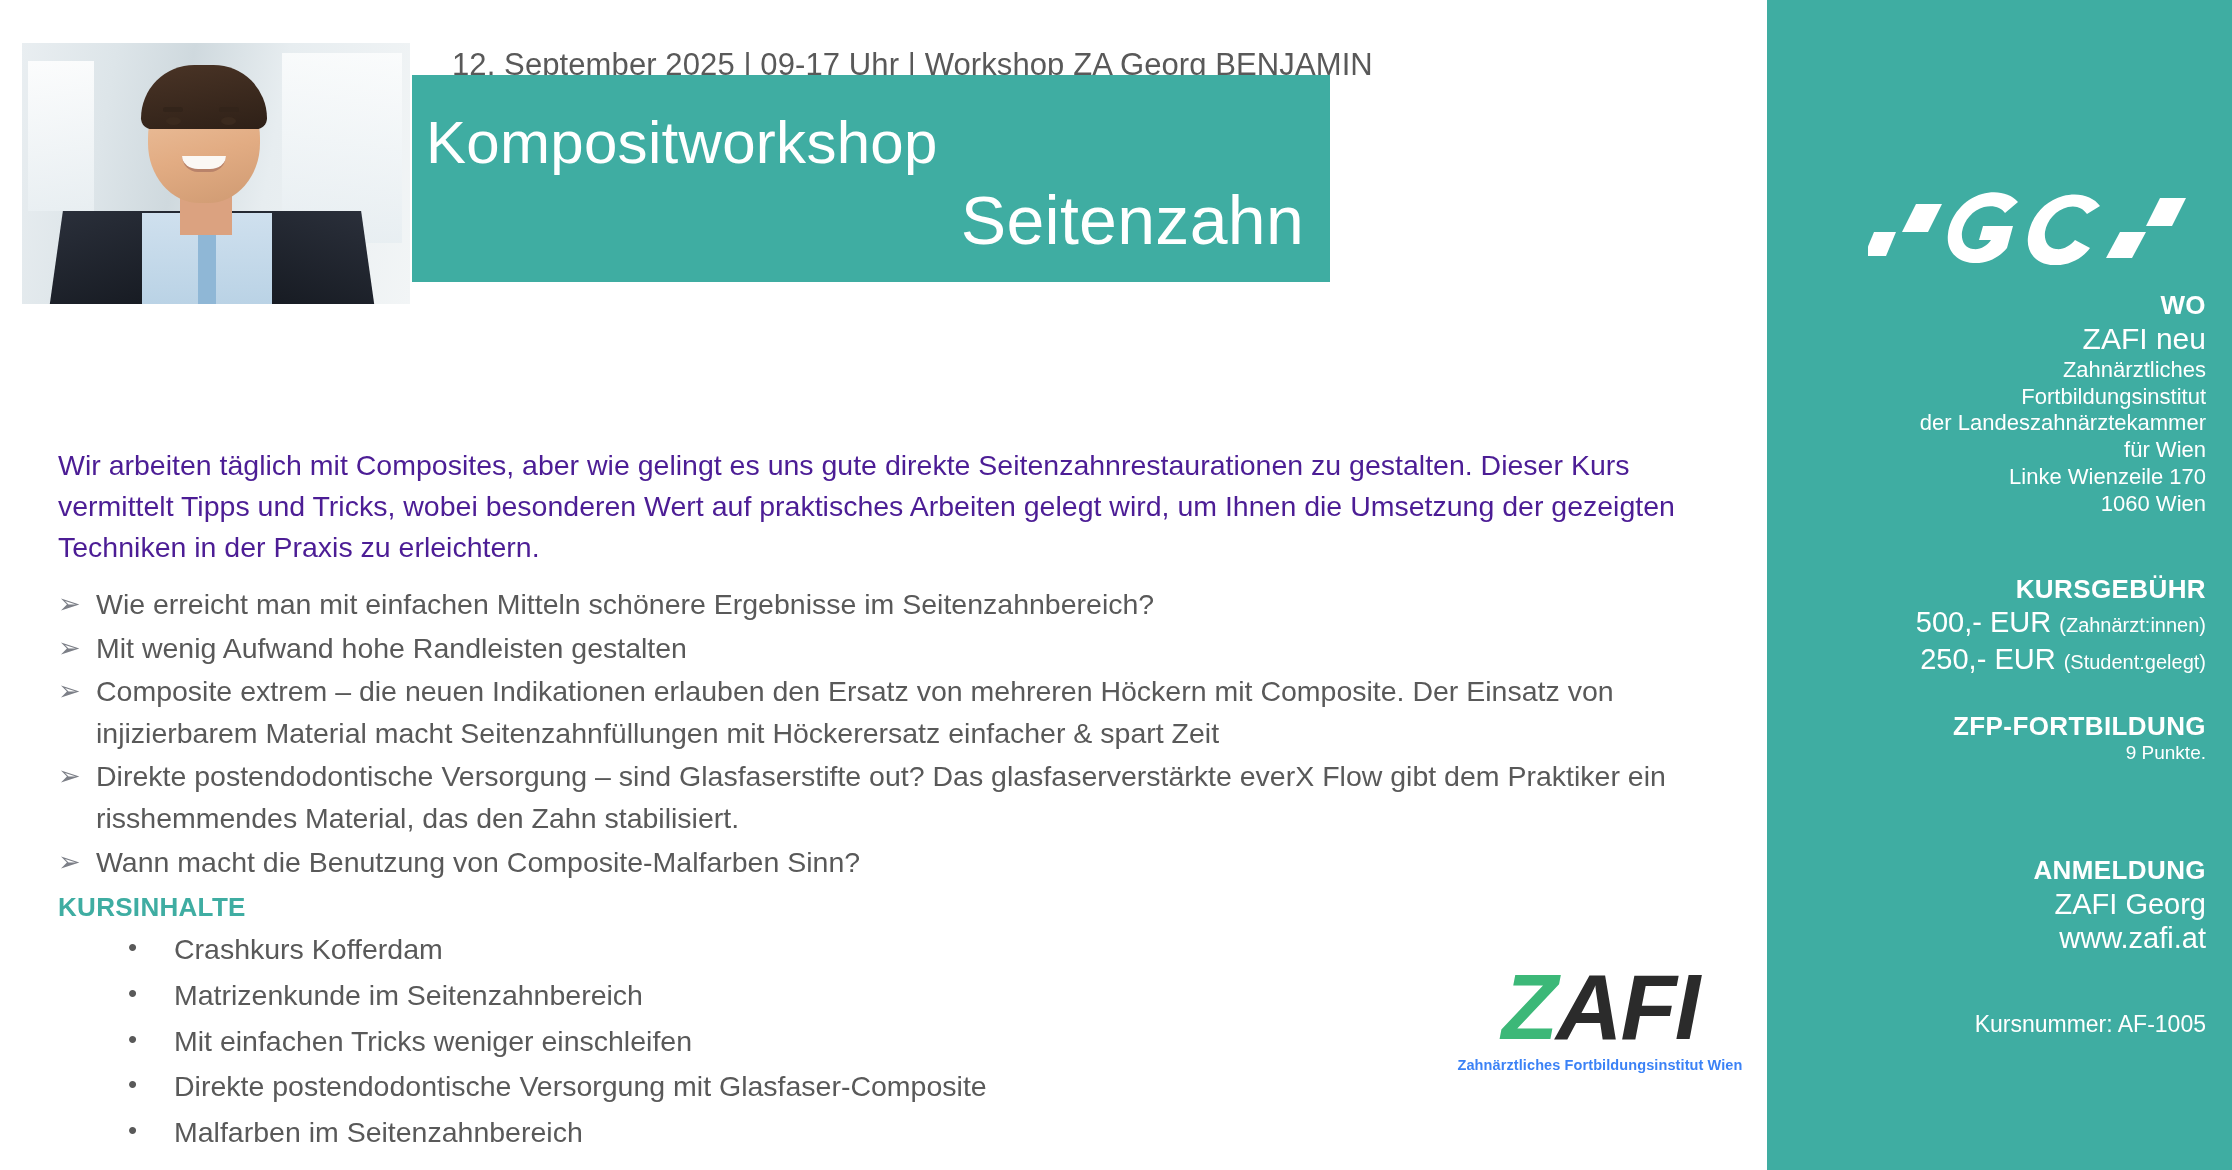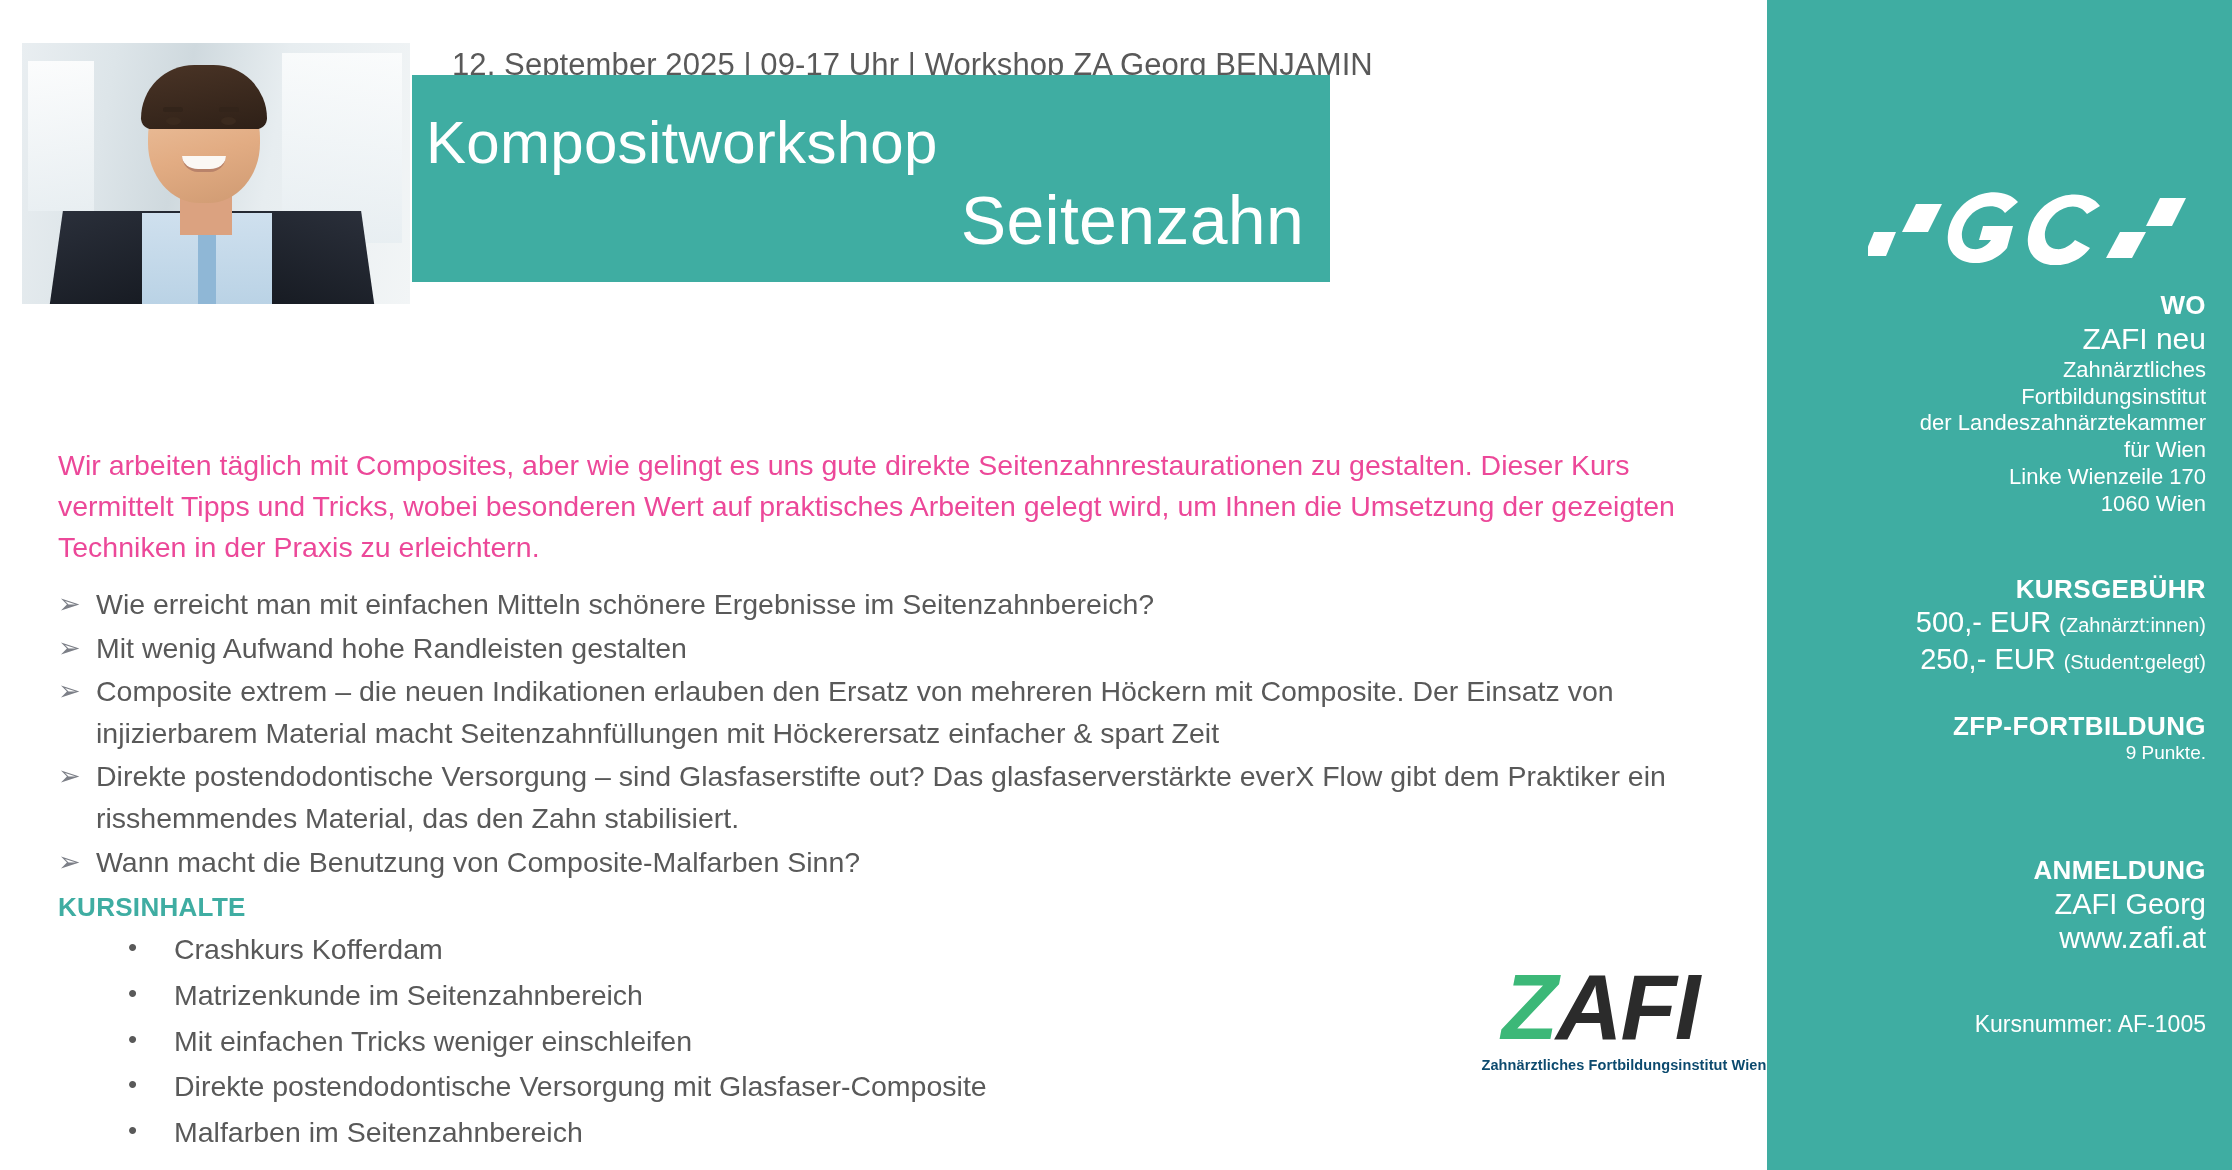--- a/index.html
+++ b/index.html
@@ -106,21 +106,21 @@
   #title-line2 {
     position:absolute; left:0; top:110px; width:100%;
     padding-right:26px; text-align:right;
     color:#ffffff; font-size:68px; font-weight:400; line-height:1.05;
     letter-spacing:.3px;
   }
 
   
   #intro {
     position:absolute; left:58px; top:445px; width:1642px;
-    font-size:28.5px; line-height:1.43; color:#ec4899;
+    font-size:28.5px; line-height:1.43; color:#4c1d95;
   }
 
   
   #arrowlist {
     position:absolute; left:58px; top:584px; width:1660px;
   }
   #arrowlist .row { display:flex; margin-bottom:2px; }
   #arrowlist .mk {
     flex:0 0 38px; color:#7c7f87; font-size:27px; line-height:1.46;
     font-family:"DejaVu Sans", sans-serif;
@@ -146,23 +146,22 @@
   #zafi-wordmark {
     position:relative; height:88px; width:290px;
     font-size:92px; font-weight:bold; letter-spacing:-2px;
     font-family:"Liberation Sans", sans-serif;
     line-height:88px; text-align:center; white-space:nowrap;
   }
   #zafi-wordmark .z { color:#3cb878; font-style:italic; }
   #zafi-wordmark .afi { color:#2b2b2b; font-style:italic; }
   #zafi-tag {
     position:absolute; left:0; top:94px; width:290px; text-align:center;
-    font-size:14.5px; font-weight:bold; color:#0c4a6e; letter-spacing:.1px;
+    font-size:14.5px; font-weight:bold; color:#3b82f6; letter-spacing:.1px;
     white-space:nowrap;
-    margin-left:24px;
   }
 
   
   #sidebar {
     position:absolute; right:0; top:0; width:465px; height:1170px;
     background:#3fada2; color:#ffffff;
   }
   #gc-logo {
     position:absolute; right:34px; top:158px; width:330px; height:110px;
   }

